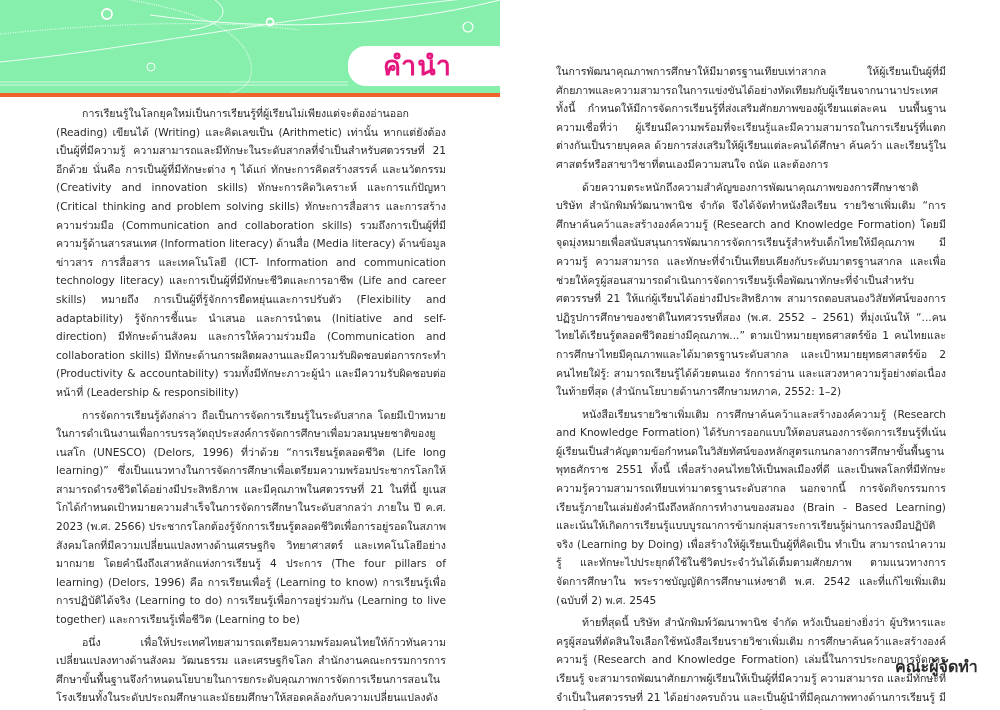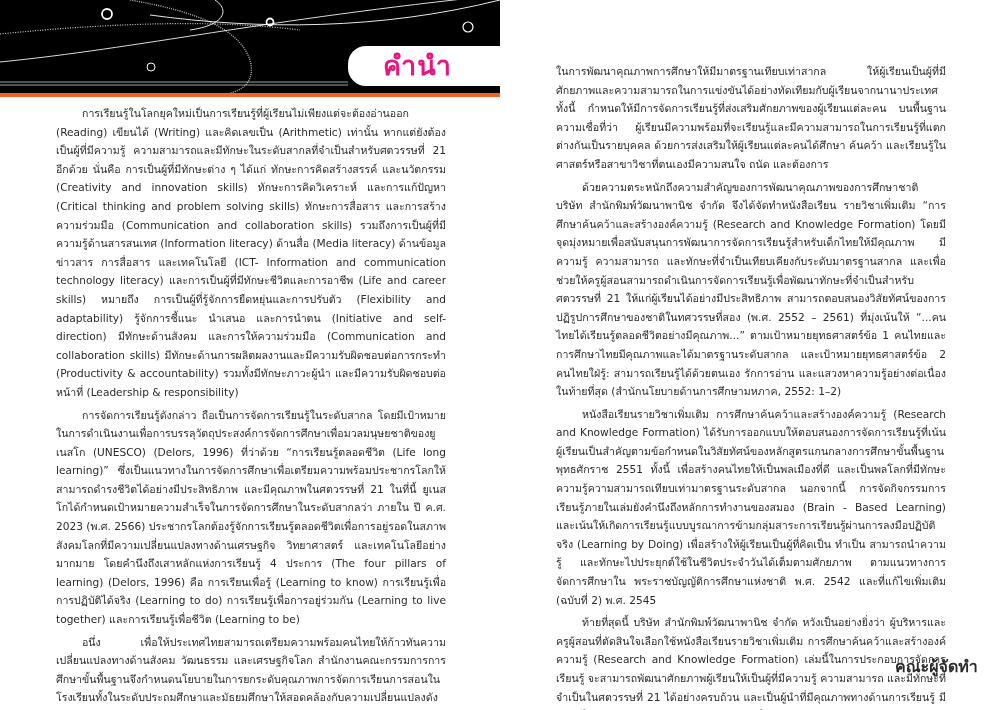--- a/index.html
+++ b/index.html
@@ -7,21 +7,21 @@
       width: 1000px; height: 710px; overflow: hidden; background: #ffffff;
       font-family: "DejaVu Sans", "Liberation Sans", sans-serif;
       color: #2a2a2a; position: relative;
     }
     .page { position: absolute; top: 0; height: 710px; width: 500px; }
     .page-left { left: 0; }
     .page-right { left: 500px; }
 
     .header-band {
       position: absolute; left: 0; top: 0; width: 500px; height: 93px;
-      background: #000000; overflow: hidden;
+      background: #86efac; overflow: hidden;
     }
     .header-band svg { position: absolute; left: 0; top: 0; }
     .orange-line {
       position: absolute; left: 0; top: 93px; width: 500px; height: 4px;
       background: #f0632a;
     }
     .title-box {
       position: absolute; left: 348px; top: 46px; width: 152px; height: 40px;
       background: #ffffff; border-radius: 18px 0 0 18px;
     }

